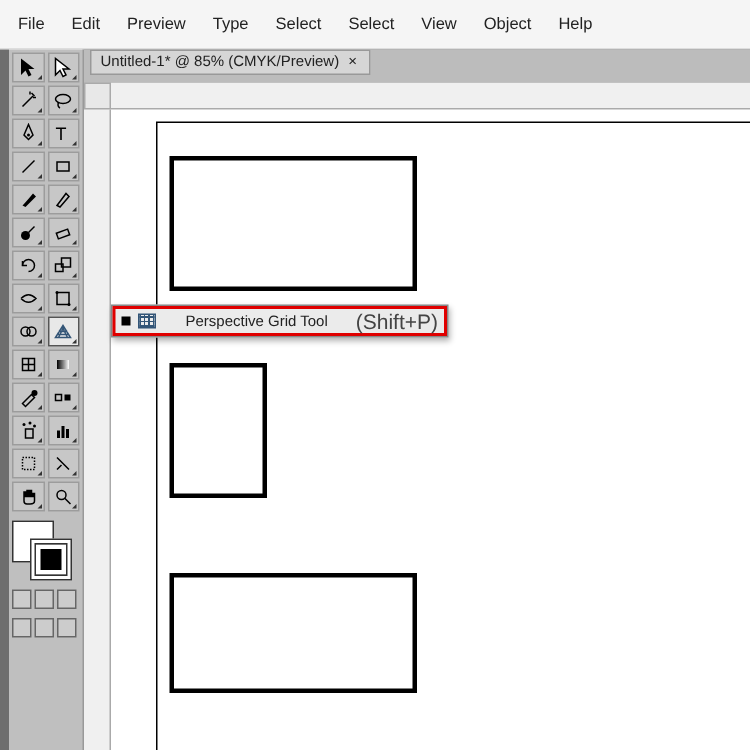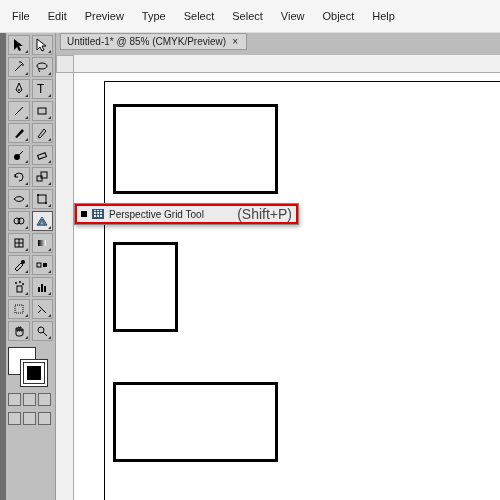--- a/index.html
+++ b/index.html
@@ -28,21 +28,21 @@
   .ruler-v { position:absolute; top:40px; left:0; width:18px; bottom:0; background:#f0f0f0; border-right:1px solid #aaa;}
   .rc { position:absolute; top:22px; left:0; width:18px; height:18px; background:#e8e8e8; border:1px solid #aaa;}
   .canvas { position:absolute; top:40px; left:18px; right:0; bottom:0; background:#fff; }
   .artboard { position:absolute; top:8px; left:30px; width:420px; height:460px; border:1px solid #000; background:#fff;}
   .rect { position:absolute; background:#fff; border:3px solid #000;}
   .r1 { top:22px; left:8px; width:165px; height:90px;}
   .r2 { top:160px; left:8px; width:65px; height:90px;}
   .r3 { top:300px; left:8px; width:165px; height:80px;}
   .flyout { position:absolute; top:130px; left:0; width:225px; background:#ebebeb; border:1px solid #888; box-shadow:1px 2px 4px rgba(0,0,0,0.3); z-index:50;}
   .flyout .row { display:flex; align-items:center; height:20px; padding:0 4px; gap:4px; font-size:10px;}
-  .flyout .row.hl { border:2px solid #e00000; }
+  .flyout .row.hl { border:2px solid #e00000;text-align:center; }
   .flyout .dot { width:6px; height:6px; background:#000; }
   .flyout .icon { width:14px; height:14px; display:flex; align-items:center; justify-content:center;}
   .flyout .label { flex:1; }
   .flyout .sc { color:#444; font-size:14px;}
   .gridico { width:12px; height:10px; border:1px solid #357; background: repeating-linear-gradient(90deg,#357 0 1px, transparent 1px 3px), repeating-linear-gradient(0deg,#357 0 1px, transparent 1px 3px);}
   .selico { width:12px; height:10px; border:1px solid #357; background:#cde;}
 </style>
 </head>
 <body>
 

